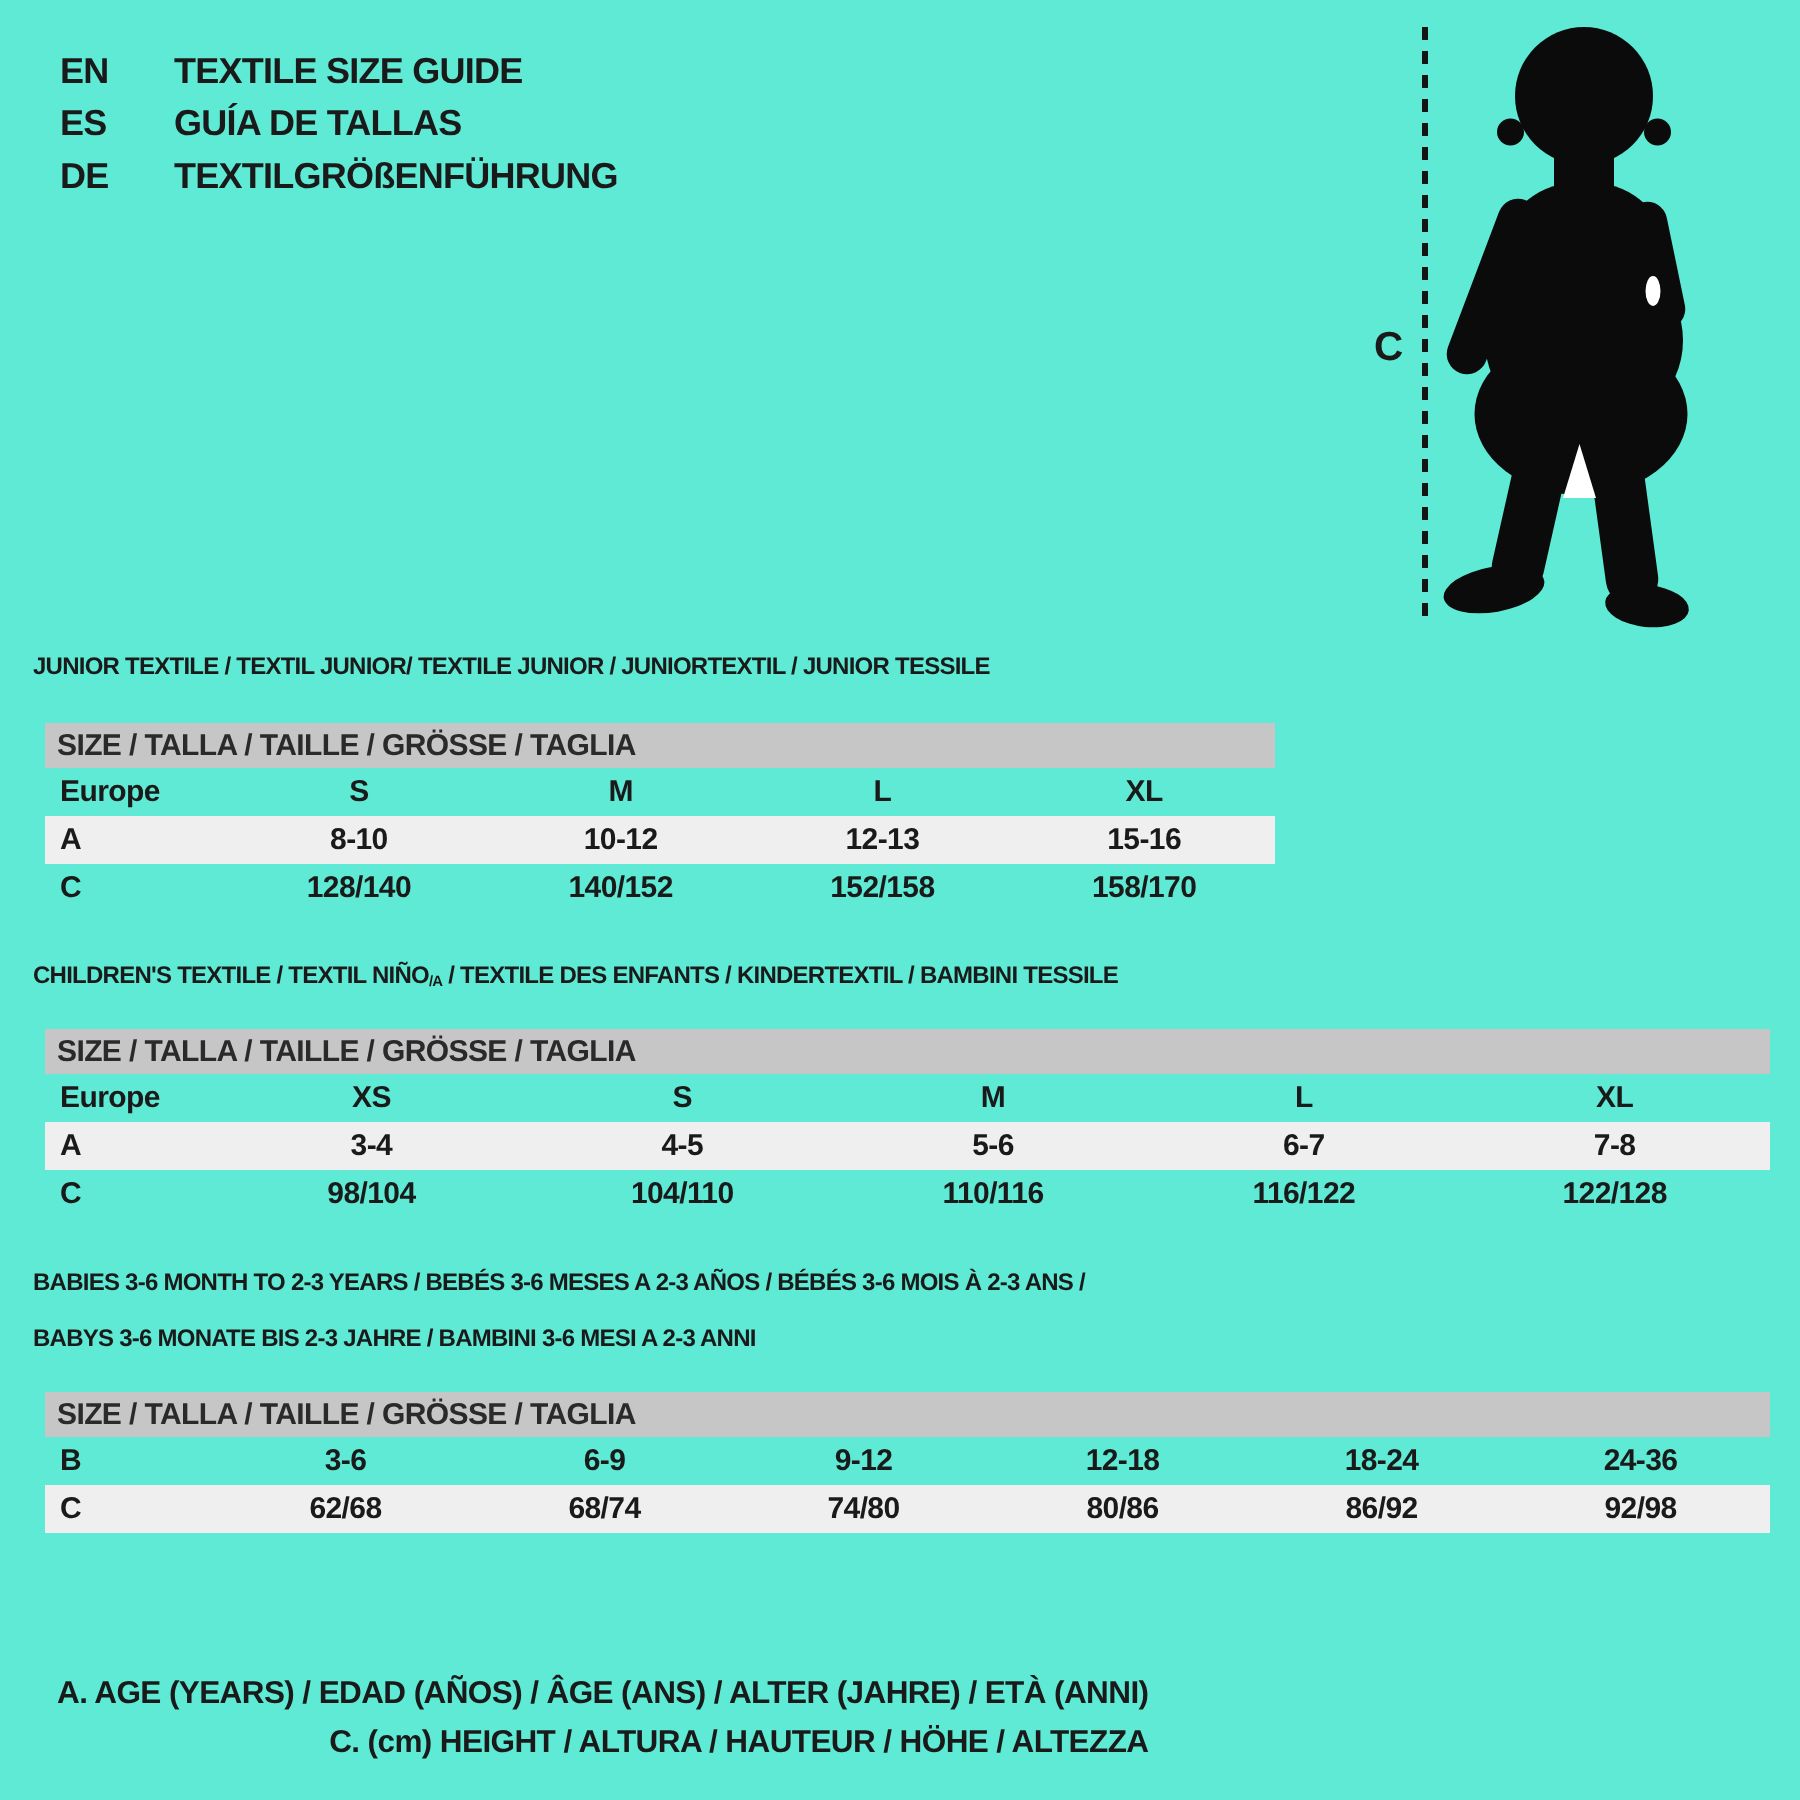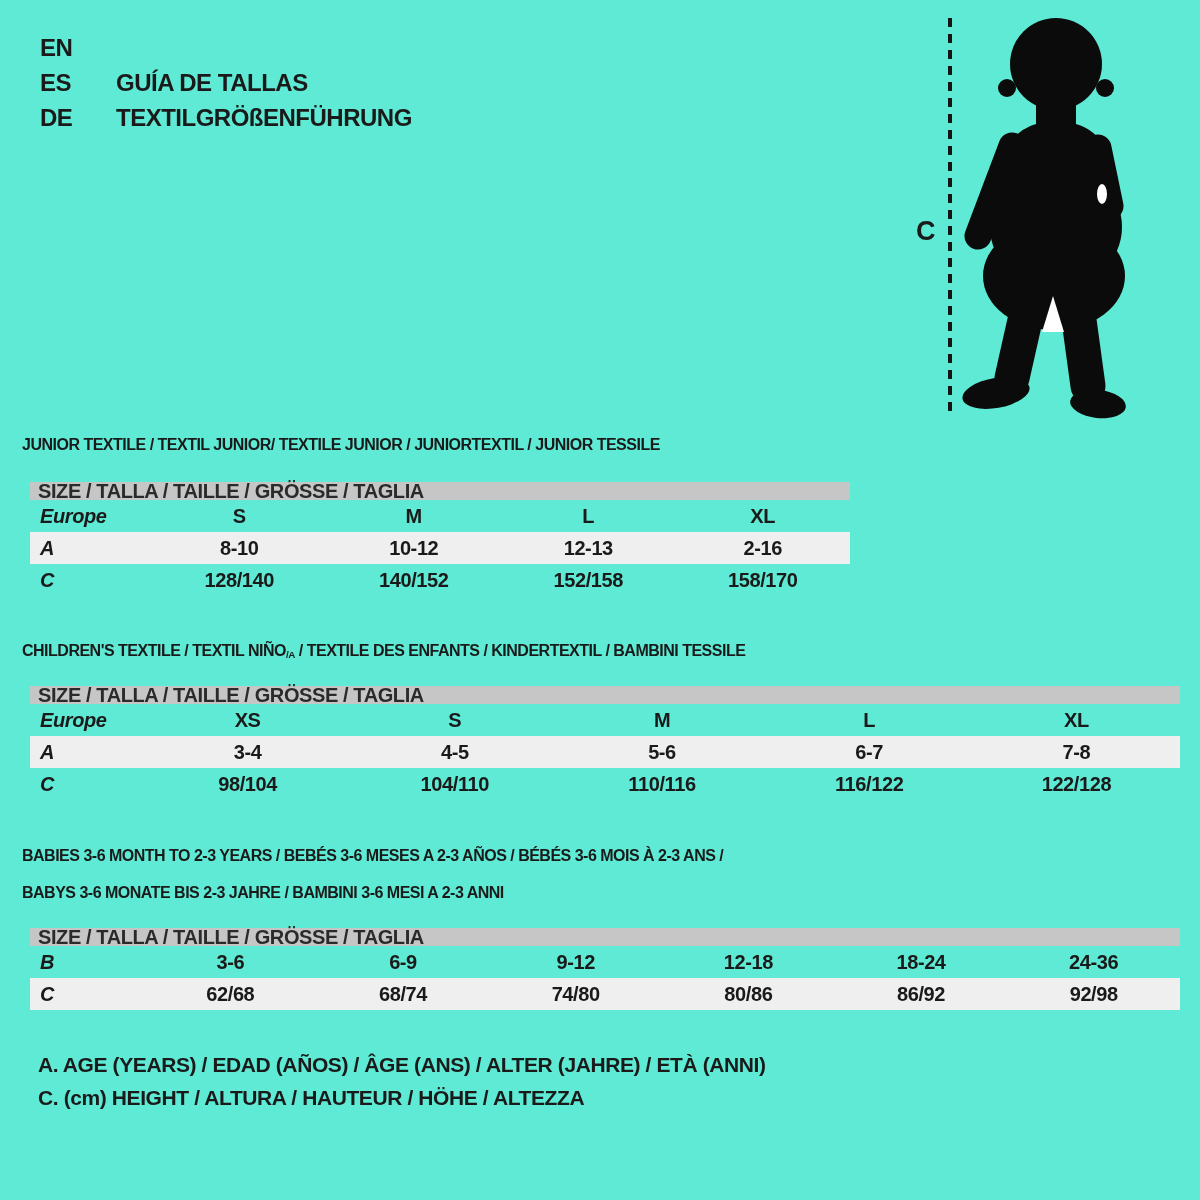--- a/index.html
+++ b/index.html
@@ -27,38 +27,39 @@
   .sec-title .subsup { font-size:0.62em; vertical-align:-0.22em; }
   .title-junior { top:436px; }
   .title-children { top:642px; }
   .title-babies { top:837px; line-height:37px; }
 
   
   .size-table { position:absolute; left:30px; font-size:20px; letter-spacing:-0.4px; }
   .tbl-junior { top:482px; width:820px; }
   .tbl-children { top:686px; width:1150px; }
   .tbl-babies { top:928px; width:1150px; }
-  .band { height:18px; background:#c6c6c6; display:flex; align-items:center; padding-left:8px; color:#2a2a2a; }
+  .band { height:30px; background:#c6c6c6; display:flex; align-items:center; padding-left:8px; color:#2a2a2a; }
   .trow { display:flex; height:32px; align-items:center; }
   .trow.shaded { background:#efefef; }
-  .rlabel { flex:0 0 104px; padding-left:10px;font-style:italic; }
+  .rlabel { flex:0 0 104px; padding-left:10px; }
   .tbl-junior .rlabel { flex:0 0 112px; }
   .cell { flex:1; text-align:center; }
 
   
-  .legend { position:absolute; left:38px; top:1048px; font-size:21px; line-height:33px; letter-spacing:-0.4px; }
+  .legend { position:absolute; left:38px; top:1112px; font-size:21px; line-height:33px; letter-spacing:-0.4px;text-align:right; }
 </style>
 </head>
 <body>
 
 <div class="canvas">
 
   <div class="langs">
     <div class="lang-row">
       <span class="lang-code">EN</span>
+      <span class="lang-title">TEXTILE SIZE GUIDE</span>
     </div>
     <div class="lang-row">
       <span class="lang-code">ES</span>
       <span class="lang-title">GUÍA DE TALLAS</span>
     </div>
     <div class="lang-row">
       <span class="lang-code">DE</span>
       <span class="lang-title">TEXTILGRÖßENFÜHRUNG</span>
     </div>
   </div>
@@ -101,21 +102,21 @@
       <span class="cell">S</span>
       <span class="cell">M</span>
       <span class="cell">L</span>
       <span class="cell">XL</span>
     </div>
     <div class="trow shaded">
       <span class="rlabel">A</span>
       <span class="cell">8-10</span>
       <span class="cell">10-12</span>
       <span class="cell">12-13</span>
-      <span class="cell">2-16</span>
+      <span class="cell">15-16</span>
     </div>
     <div class="trow">
       <span class="rlabel">C</span>
       <span class="cell">128/140</span>
       <span class="cell">140/152</span>
       <span class="cell">152/158</span>
       <span class="cell">158/170</span>
     </div>
   </div>
 

